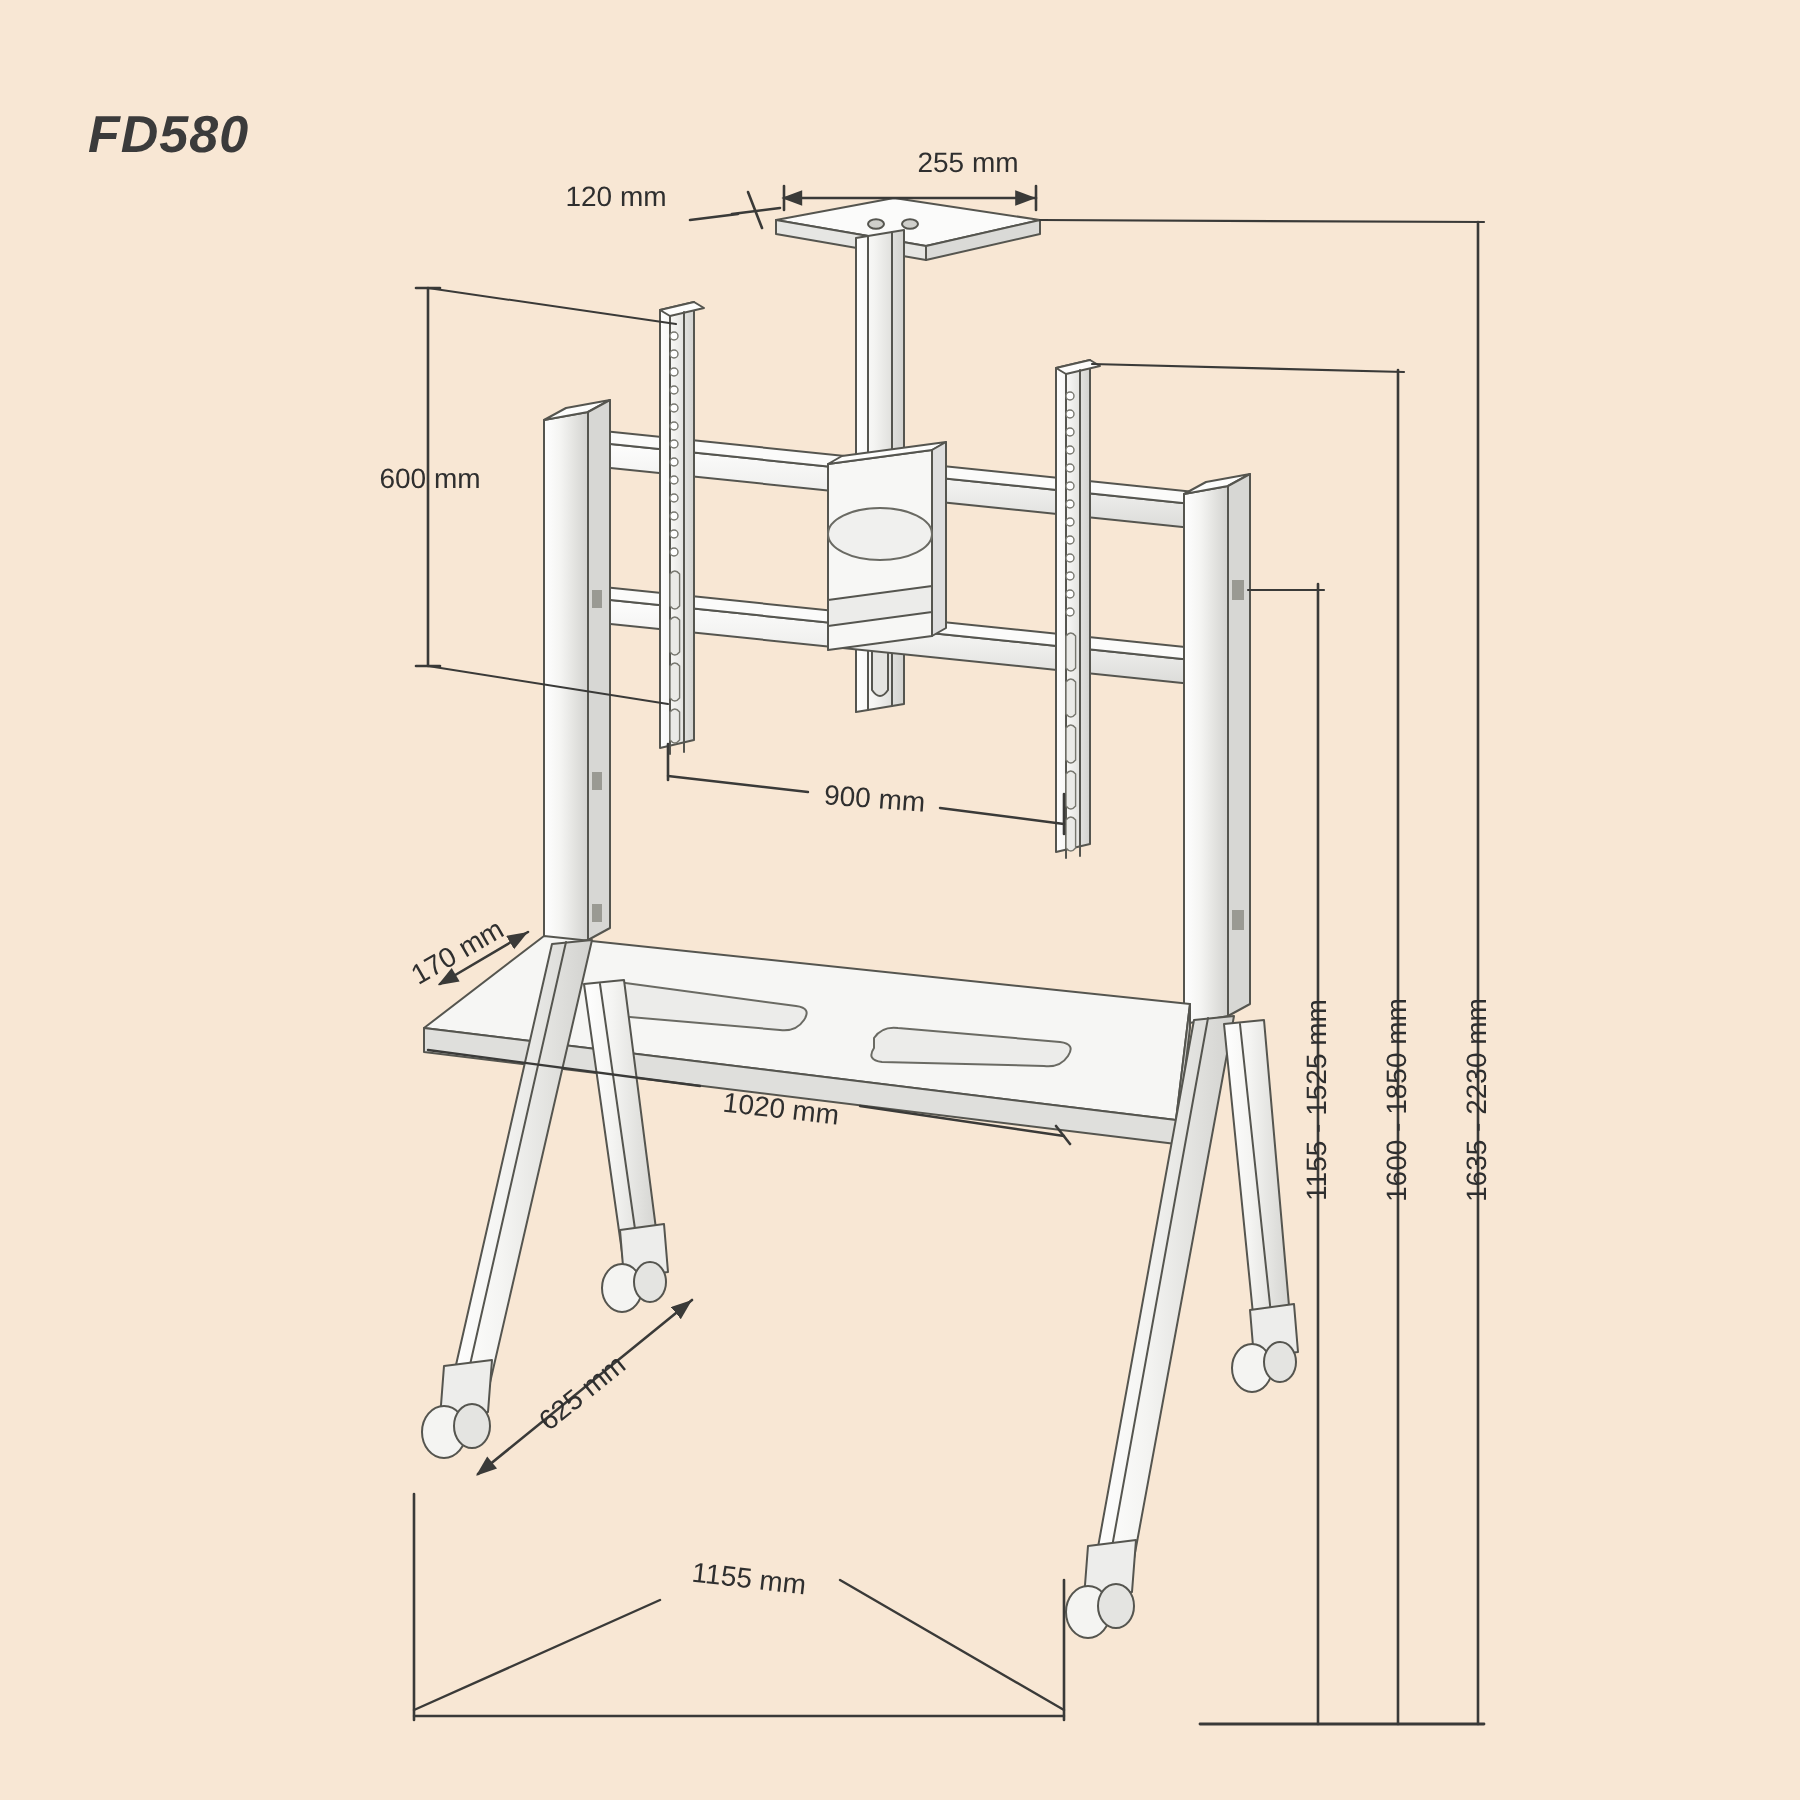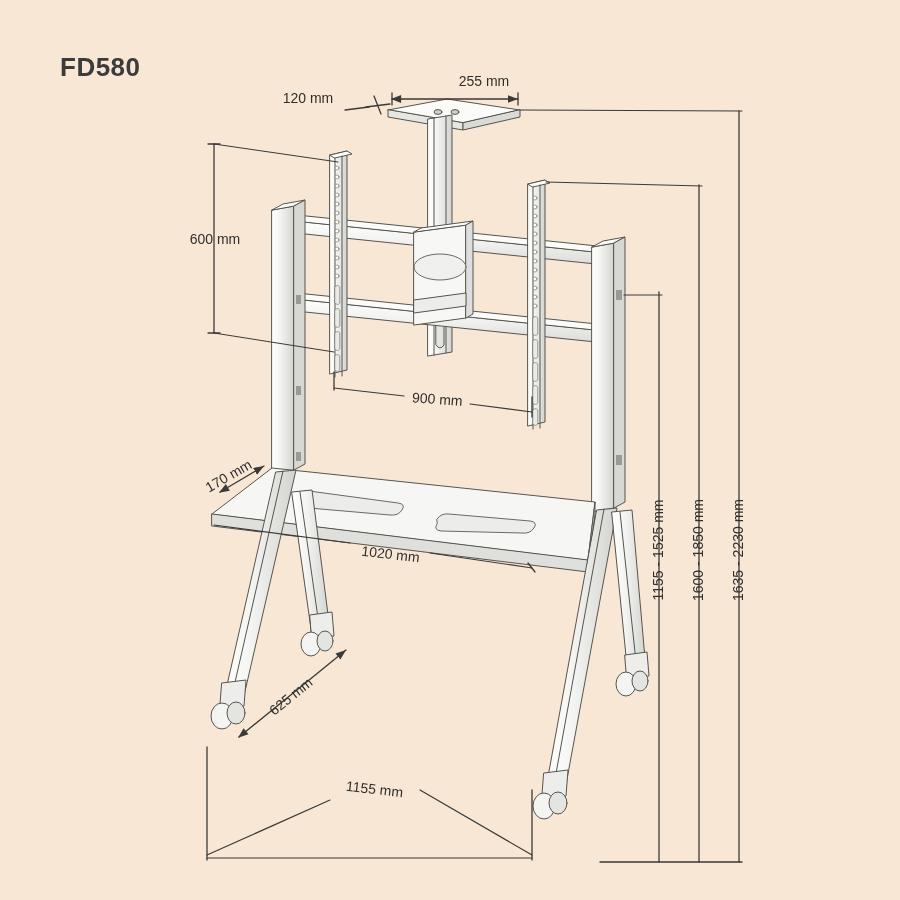--- a/index.html
+++ b/index.html
@@ -6,24 +6,25 @@
   html,body{margin:0;padding:0;}
   body{
     width:900px;height:900px;
     background:#f8e7d4;
     font-family:"Liberation Sans", sans-serif;
     overflow:hidden;
     position:relative;
   }
   #stage{position:absolute;left:0;top:0;width:900px;height:900px;}
   #title{
-    position:absolute;left:60px;top:52px;
+    position:absolute;left:44px;top:52px;
     font-size:26px;font-weight:bold;color:#3b3b3b;
     letter-spacing:.5px;
     font-family:"Liberation Sans", sans-serif;
+    font-style:italic;
   }
   svg{display:block;}
   .dimtxt{
     font-family:"Liberation Sans", sans-serif;
     font-size:14px;
     fill:#2f2f2f;
   }
 </style>
 </head>
 <body>

